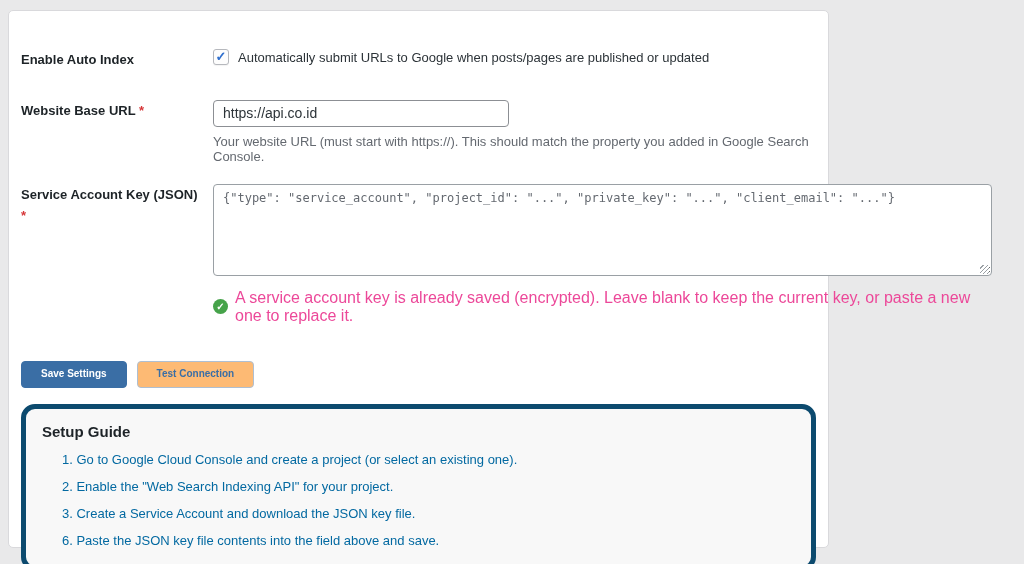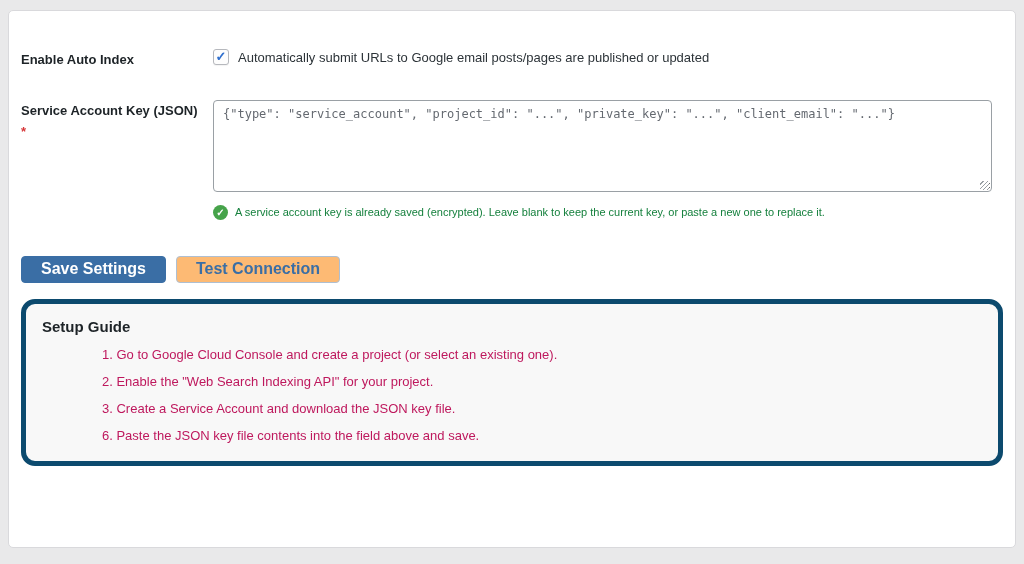--- a/index.html
+++ b/index.html
@@ -5,21 +5,21 @@
   * { margin: 0; padding: 0; box-sizing: border-box; }
   html, body {
     width: 1024px; height: 564px;
     background: #e9e9ea;
     font-family: "Liberation Sans", sans-serif;
     overflow: hidden;
   }
   .card {
     position: absolute;
     left: 8px; top: 10px;
-    width: 1008px; height: 538px;
+    width: 821px; height: 538px;
     background: #ffffff;
     border: 1px solid #d9d9dc;
     border-radius: 5px;
     padding: 38px 12px 12px 12px;
   }
   .form-row { display: flex; align-items: flex-start; }
   .row-1 { margin-bottom: 30px; }
   .row-2 { margin-bottom: 20px; }
   .row-3 { margin-bottom: 8px; }
   .label-col {
@@ -106,28 +106,28 @@
     border-radius: 50%;
     background: #46a34a;
     color: #ffffff;
     font-size: 10px;
     font-weight: bold;
     display: inline-flex;
     align-items: center;
     justify-content: center;
     flex: 0 0 15px;
   }
-  .status-text { font-size: 11px; color: #15803d; }
+  .status-text { font-size: 16px; color: #ec4899; }
 
   .button-bar { margin-top: 36px; display: flex; gap: 10px; }
   .btn {
     height: 27px;
     padding: 0 19px;
     font-family: "Liberation Sans", sans-serif;
-    font-size: 16px;
+    font-size: 10px;
     font-weight: 600;
     border-radius: 4px;
     cursor: pointer;
     display: inline-flex;
     align-items: center;
     line-height: 1;
   }
   .btn-primary {
     background: #3a6ea5;
     border: 1px solid #3a6ea5;
@@ -149,43 +149,52 @@
   }
   .setup-guide h2 {
     font-size: 15px;
     font-weight: bold;
     color: #1d2327;
     margin-bottom: 12px;
   }
   .setup-guide ol { list-style: none; padding-left: 20px; }
   .setup-guide li {
     font-size: 13px;
-    color: #be185d;
+    color: #0369a1;
     margin-bottom: 12px;
-    margin-left: 40px;
   }
   .setup-guide li:last-child { margin-bottom: 0; }
 </style>
 </head>
 <body>
 
 <div class="card">
 
   <div class="form-row row-1">
     <div class="label-col">Enable Auto Index</div>
     <div class="field-col">
       <div class="checkbox-line">
         <span class="checkbox">
           <span class="check">✓</span>
         </span>
-        <span class="checkbox-text">Automatically submit URLs to Google email posts/pages are published or updated</span>
+        <span class="checkbox-text">Automatically submit URLs to Google when posts/pages are published or updated</span>
       </div>
     </div>
   </div>
 
+  <div class="form-row row-2">
+    <div class="label-col">
+      <span>Website Base URL</span>
+      <span class="required">*</span>
+    </div>
+    <div class="field-col">
+      <input type="text" class="text-input" value="https://api.co.id" style="">
+      <div class="help-text">Your website URL (must start with https://). This should match the property you added in Google Search Console.</div>
+    </div>
+  </div>
 
   <div class="form-row row-3">
     <div class="label-col">
       <span>Service Account Key (JSON)</span>
       <span class="required-block">*</span>
     </div>
     <div class="field-col">
       <div class="textarea-wrap">
         <textarea class="key-input" placeholder="{&quot;type&quot;: &quot;service_account&quot;, &quot;project_id&quot;: &quot;...&quot;, &quot;private_key&quot;: &quot;...&quot;, &quot;client_email&quot;: &quot;...&quot;}" style=""></textarea>
         <span class="resize-grip"></span>

